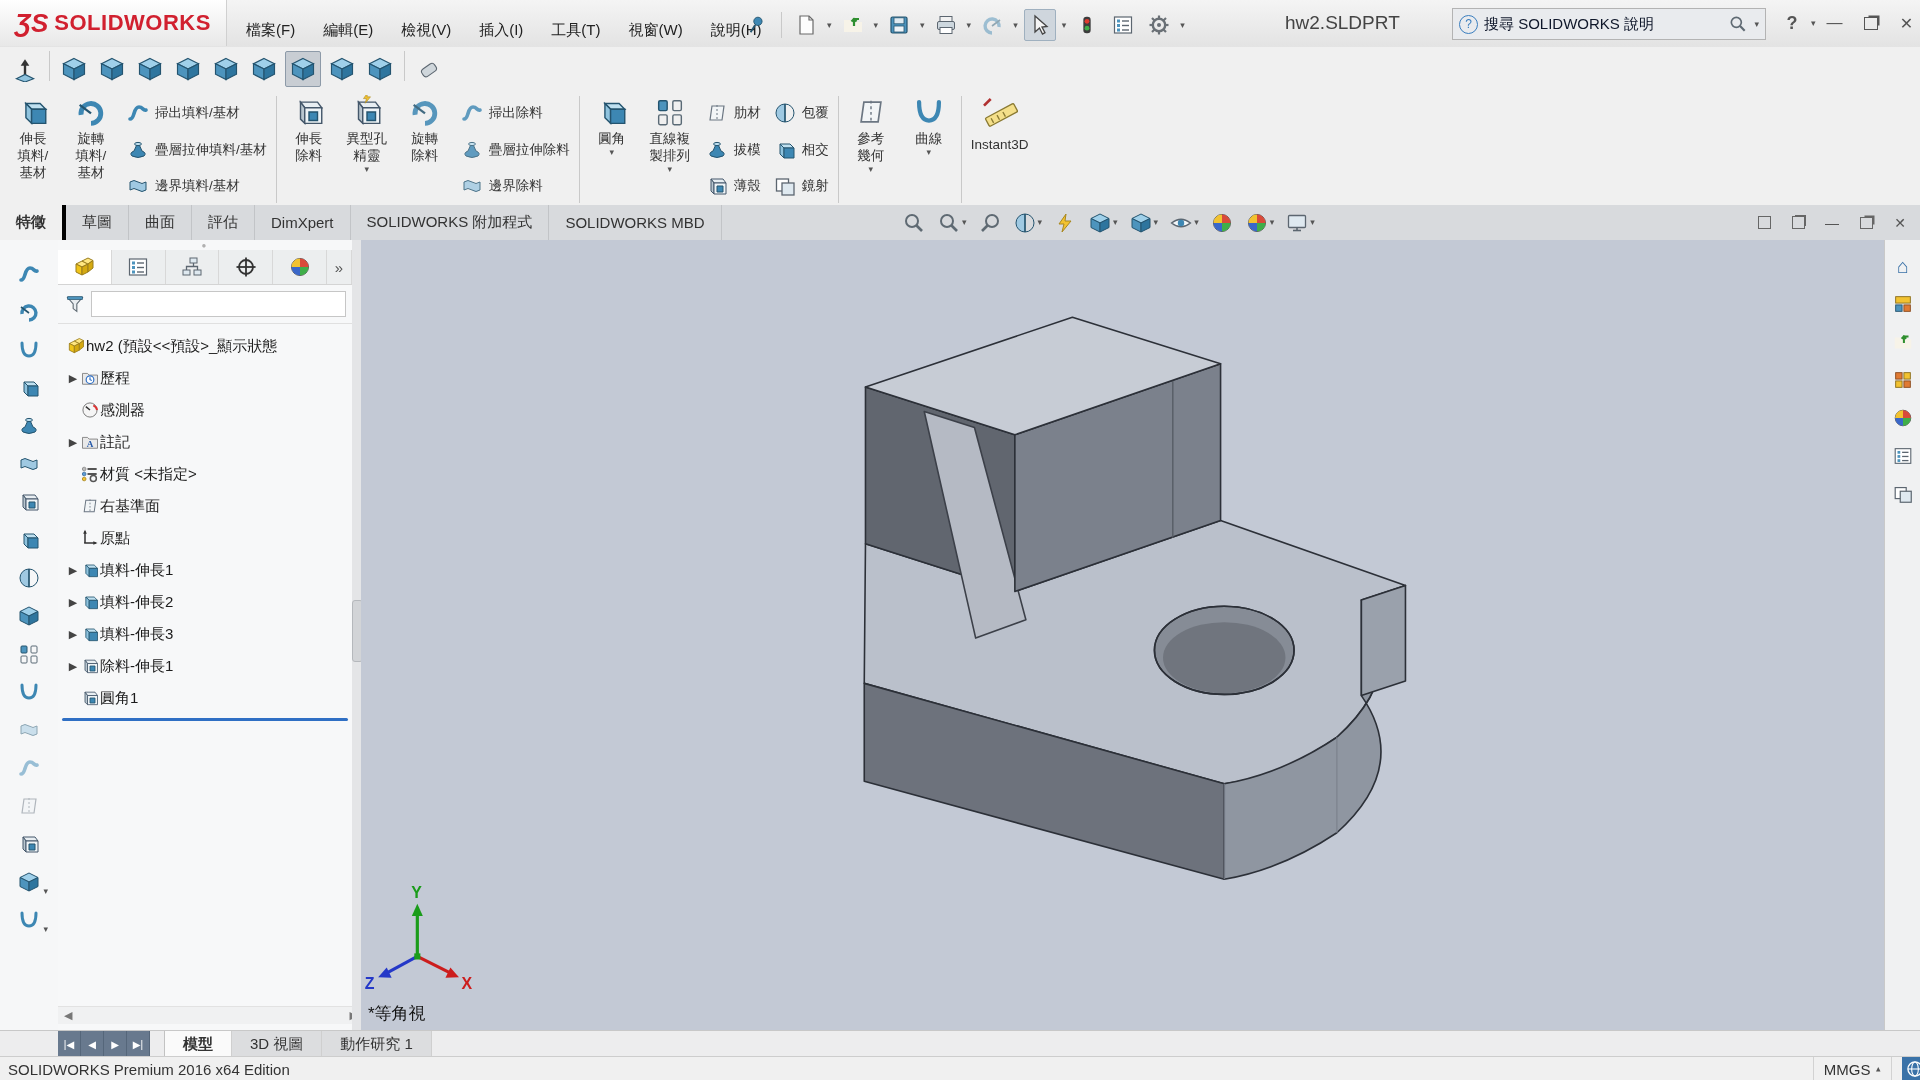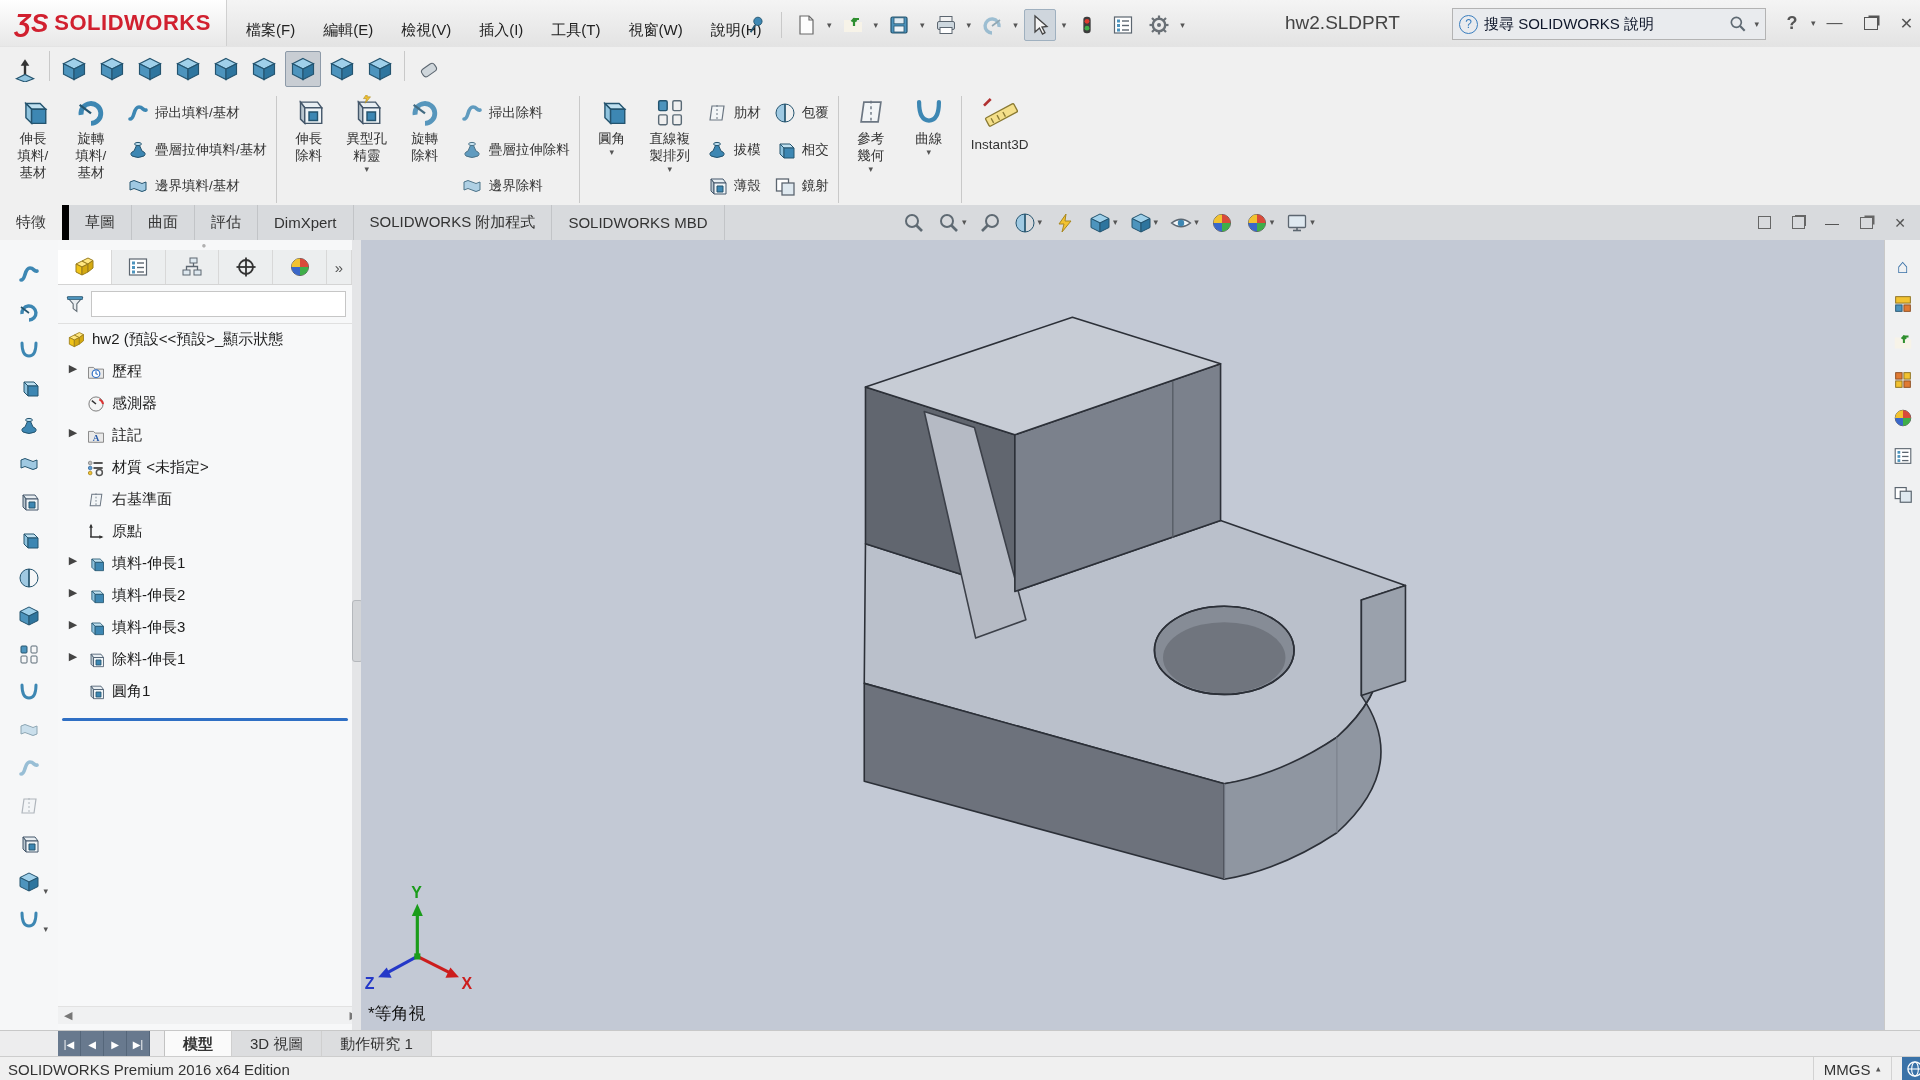--- a/index.html
+++ b/index.html
@@ -29,39 +29,39 @@
   
   #cmdmgr{left:0;top:90px;width:1920px;height:115px;background:#f0f0f0;border-bottom:1px solid #cfcfcf;display:flex;align-items:stretch;padding:2px 4px 0 4px}
   .bigbtn{display:flex;flex-direction:column;align-items:center;justify-content:flex-start;padding:3px 6px 1px;border-radius:2px;min-width:46px}
   .bigbtn .lbl{font-size:13.5px;line-height:1.25;color:#333;text-align:center;white-space:pre-line;margin-top:2px}
   .stackcol{display:flex;flex-direction:column;justify-content:space-between;padding:4px 2px}
   .srow{display:flex;align-items:center;gap:5px;height:34px;padding:0 4px;border-radius:2px}
   .srow .lbl{font-size:13.5px;color:#333;white-space:nowrap}
   
   #tabstrip{left:0;top:205px;width:1920px;height:35px;background:#d8dadd;border-bottom:1px solid #b9bcc0;display:flex;align-items:stretch}
   .cmtab{display:flex;align-items:center;padding:0 16px;font-size:15px;color:#333;border-right:1px solid #c2c4c7}
-  .cmtab.active{background:#f0f0f0;border-right:7px solid #000000;font-weight:normal}
+  .cmtab.active{background:#f0f0f0;border-right:4px solid #000000;font-weight:bold}
   #headsup{position:absolute;left:900px;top:207px;height:31px;display:flex;align-items:center;gap:7px}
   .hu{display:flex;align-items:center;gap:1px;padding:2px;border-radius:2px}
   #docwin{position:absolute;right:8px;top:207px;height:31px;display:flex;align-items:center;gap:10px;color:#555}
   .dw{width:24px;height:24px;display:flex;align-items:center;justify-content:center;font-size:14px}
   
   #lefttools{left:0;top:240px;width:58px;height:790px;background:#f6f7f8;border-right:1px solid #dadada;display:flex;flex-direction:column;align-items:center;padding-top:18px;gap:7px}
   .ltool{width:34px;height:31px;display:flex;align-items:center;justify-content:center;border-radius:2px;position:relative}
   .ltool .caret{position:absolute;right:-2px;bottom:1px}
   
   #panel{left:58px;top:240px;width:294px;height:790px;background:#f7f8f9;border-right:1px solid #c9c9c9}
   #panel-grip{height:10px;display:flex;align-items:center;justify-content:center;color:#b0b0b0;font-size:8px;letter-spacing:2px}
   #panel-tabs{height:34px;display:flex;border-bottom:1px solid #d4d4d4;background:#eceeef}
   .ptab{flex:1;display:flex;align-items:center;justify-content:center;border-right:1px solid #d8d8d8}
   .ptab.active{background:#ffffff}
   #filterrow{height:32px;display:flex;align-items:center;gap:5px;padding:3px 6px;border-bottom:1px solid #e0e0e0}
   #filterinput{flex:1;height:24px;background:#fff;border:1px solid #c6c6c6}
   #tree{font-size:15px;color:#1c1c1c;padding-top:6px}
-  .trow{height:32px;display:flex;gap:6px;padding-left:8px;white-space:nowrap;overflow:hidden}
+  .trow{height:32px;display:flex;align-items:center;padding-left:8px;white-space:nowrap;overflow:hidden}
   .tw{width:14px;text-align:center;color:#444;font-size:11px;flex:0 0 14px}
   .ticon{width:20px;height:20px;flex:0 0 20px;display:flex;align-items:center;justify-content:center}
   #rollback{height:3px;background:#2f6fc4;margin:4px 4px 0 4px;border-radius:2px}
   #panel-hscroll{position:absolute;left:0;bottom:6px;width:100%;height:17px;display:flex;align-items:center;justify-content:space-between;padding:0 6px;color:#777;font-size:11px;background:#f0f1f2;border-top:1px solid #e2e2e2}
   #splitter{left:352px;top:240px;width:9px;height:790px;background:#e4e5e7;border-right:1px solid #c4c4c4}
   #splitgrab{position:absolute;left:0;top:360px;width:9px;height:60px;background:#d2d4d7;border:1px solid #b5b8bc;border-radius:3px}
   
   #viewport{left:361px;top:240px;width:1523px;height:790px;background:#c3c9d5}
   #viewlabel{left:368px;top:1002px;font-size:17px;color:#111}
   

